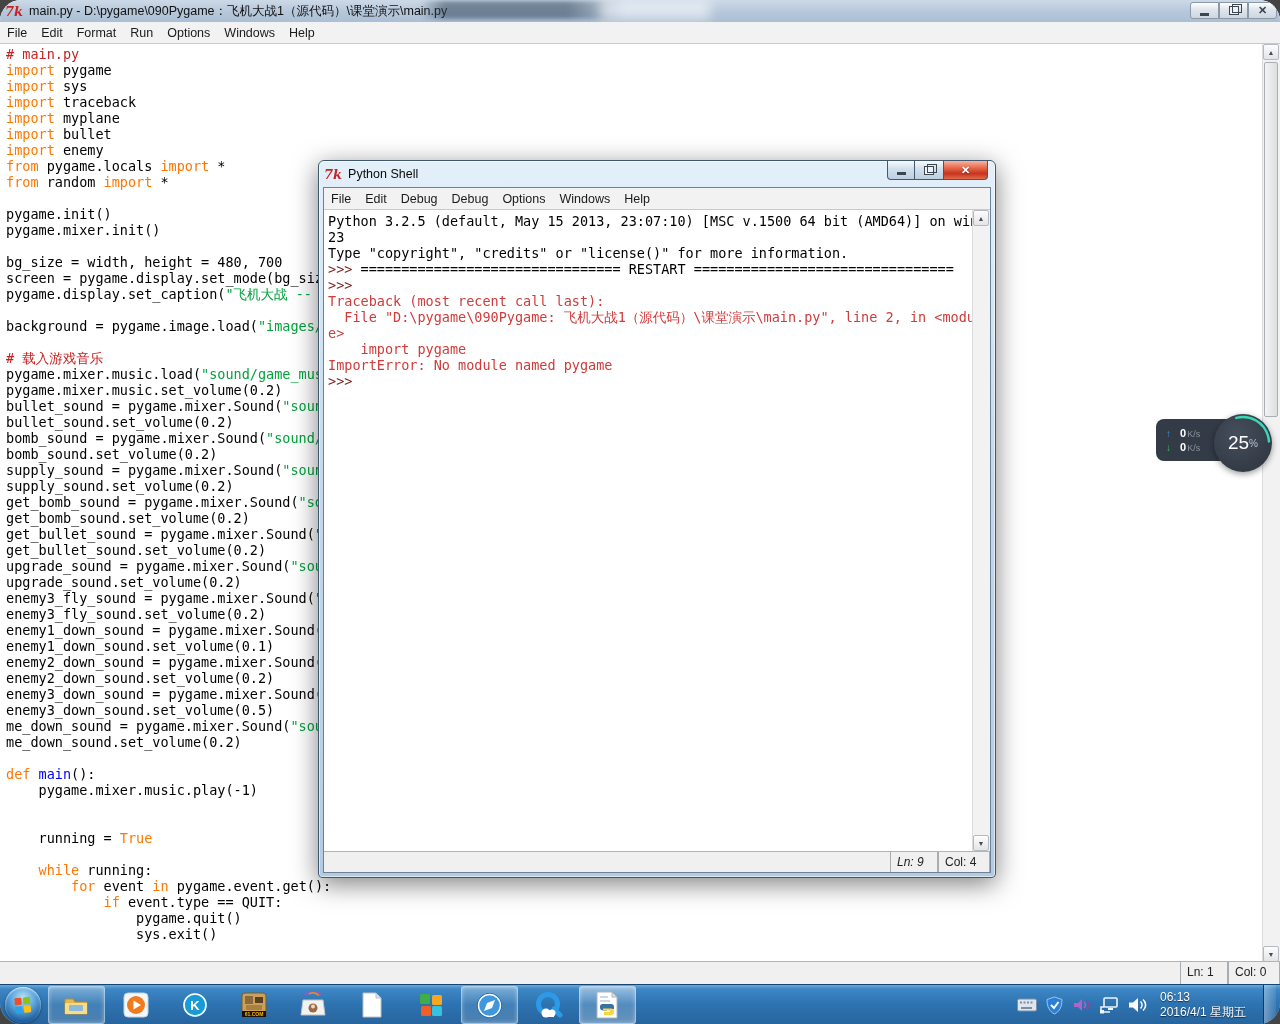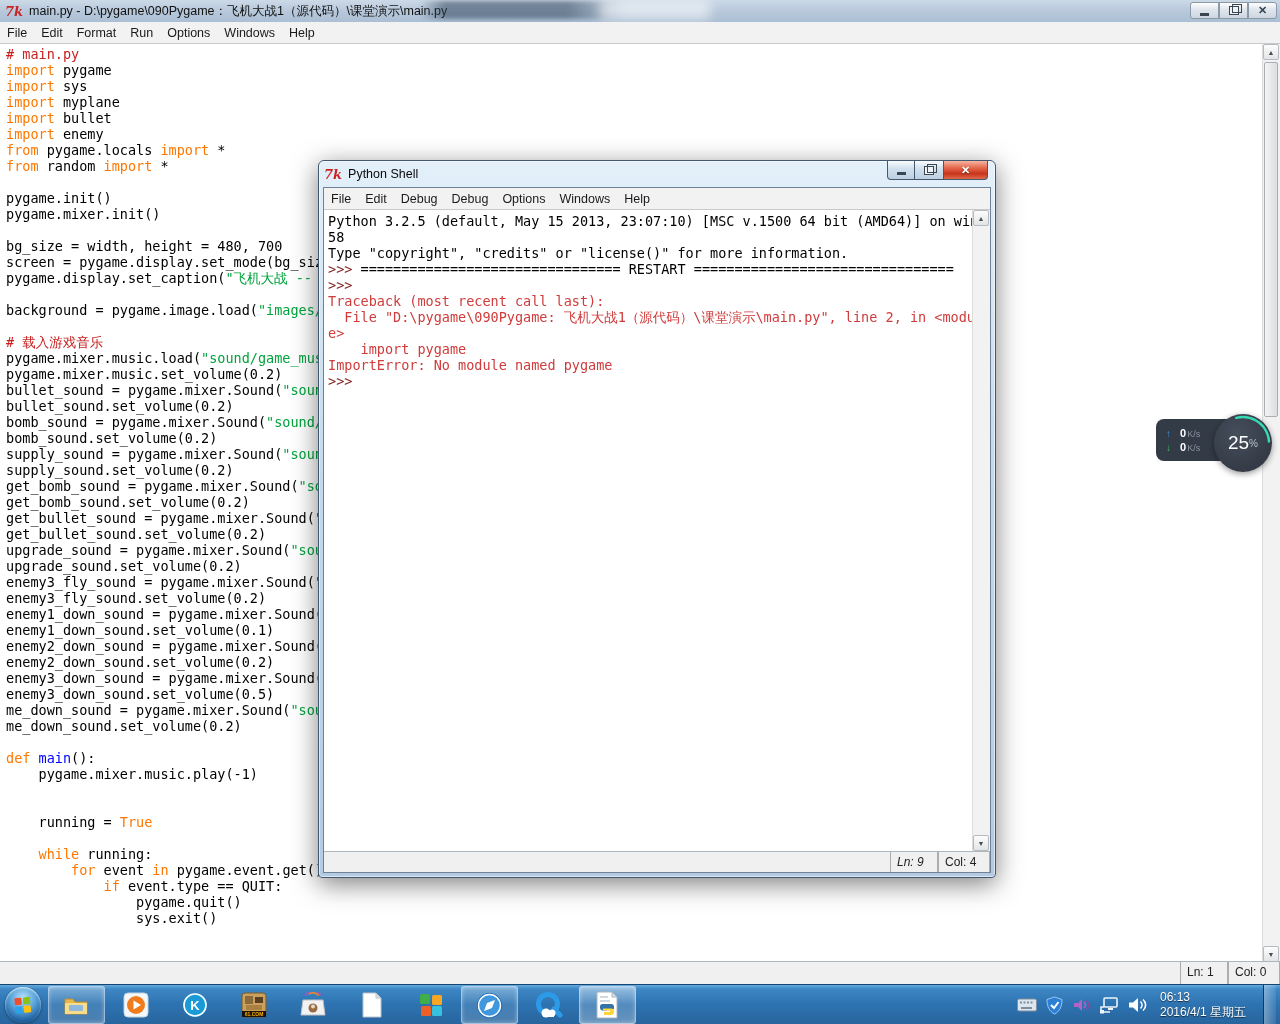--- a/index.html
+++ b/index.html
@@ -1,17 +1,17 @@
 <!DOCTYPE html>
 <html style="--keyword: #ff7700; --string: #00a33c; --comment: #c82121; --definition: #0000ff; --plain_text: #000000; --shell_prompt: #7f2020; --shell_error: #d03b3b; --taskbar_blue: #2e74b2; --widget_arc: #35d9b4; --close_button_red: #c8341c;"><head>
 <meta charset="utf-8">
 <style>
   html,body{margin:0;padding:0;background:#444;}
   .screen{position:relative;width:1280px;height:1024px;overflow:hidden;
-    font-family:"Liberation Sans",sans-serif;background:#9db8cf;}
+    font-family:"Liberation Sans",sans-serif;background:#9db8cf;border-radius:21px;}
 
   
   .menubar{display:flex;align-items:center;background:#f2f2f2;border-bottom:1px solid #c9c9c9;
     font-size:12.5px;color:#1a1a1a;}
   .menu-item{padding:1px 7px;cursor:default;}
   .statusbar{position:absolute;left:0;right:0;bottom:0;background:#f0f0f0;
     border-top:1px solid #aeb6bd;display:flex;justify-content:flex-end;}
   .status-cell{border:1px solid #a8adb2;border-top:none;border-bottom:none;
     font-size:12px;color:#222;padding:3px 6px 0 6px;}
   .cline{height:16px;white-space:pre;font-family:"DejaVu Sans Mono",monospace;
@@ -144,20 +144,21 @@
         <span class="menu-item">Run</span>
         <span class="menu-item">Options</span>
         <span class="menu-item">Windows</span>
         <span class="menu-item">Help</span>
       </div>
     <div class="ed-body">
       <div class="ed-code">
           <div class="cline"><span class="tk-com"># main.py</span></div>
           <div class="cline"><span class="tk-kw">import</span><span class="tk-plain"> pygame</span></div>
           <div class="cline"><span class="tk-kw">import</span><span class="tk-plain"> sys</span></div>
+          <div class="cline"><span class="tk-kw">import</span><span class="tk-plain"> traceback</span></div>
           <div class="cline"><span class="tk-kw">import</span><span class="tk-plain"> myplane</span></div>
           <div class="cline"><span class="tk-kw">import</span><span class="tk-plain"> bullet</span></div>
           <div class="cline"><span class="tk-kw">import</span><span class="tk-plain"> enemy</span></div>
           <div class="cline"><span class="tk-kw">from</span><span class="tk-plain"> pygame.locals </span><span class="tk-kw">import</span><span class="tk-plain"> *</span></div>
           <div class="cline"><span class="tk-kw">from</span><span class="tk-plain"> random </span><span class="tk-kw">import</span><span class="tk-plain"> *</span></div>
           <div class="cline">&nbsp;</div>
           <div class="cline"><span class="tk-plain">pygame.init()</span></div>
           <div class="cline"><span class="tk-plain">pygame.mixer.init()</span></div>
           <div class="cline">&nbsp;</div>
           <div class="cline"><span class="tk-plain">bg_size = width, height = 480, 700</span></div>
@@ -238,21 +239,21 @@
           <span class="menu-item">Edit</span>
           <span class="menu-item">Debug</span>
           <span class="menu-item">Debug</span>
           <span class="menu-item">Options</span>
           <span class="menu-item">Windows</span>
           <span class="menu-item">Help</span>
         </div>
       <div class="sh-body">
         <div class="sh-console">
             <div class="cline"><span class="tk-plain">Python 3.2.5 (default, May 15 2013, 23:07:10) [MSC v.1500 64 bit (AMD64)] on win</span></div>
-            <div class="cline"><span class="tk-plain">58</span></div>
+            <div class="cline"><span class="tk-plain">23</span></div>
             <div class="cline"><span class="tk-plain">Type "copyright", "credits" or "license()" for more information.</span></div>
             <div class="cline"><span class="tk-prompt">&gt;&gt;&gt; </span><span class="tk-plain">================================ RESTART ================================</span></div>
             <div class="cline"><span class="tk-prompt">&gt;&gt;&gt;</span></div>
             <div class="cline"><span class="tk-err">Traceback (most recent call last):</span></div>
             <div class="cline"><span class="tk-err">  File "D:\pygame\090Pygame: 飞机大战1（源代码）\课堂演示\main.py", line 2, in &lt;modul</span></div>
             <div class="cline"><span class="tk-err">e&gt;</span></div>
             <div class="cline"><span class="tk-err">    import pygame</span></div>
             <div class="cline"><span class="tk-err">ImportError: No module named pygame</span></div>
             <div class="cline"><span class="tk-prompt">&gt;&gt;&gt;</span></div>
           </div>

